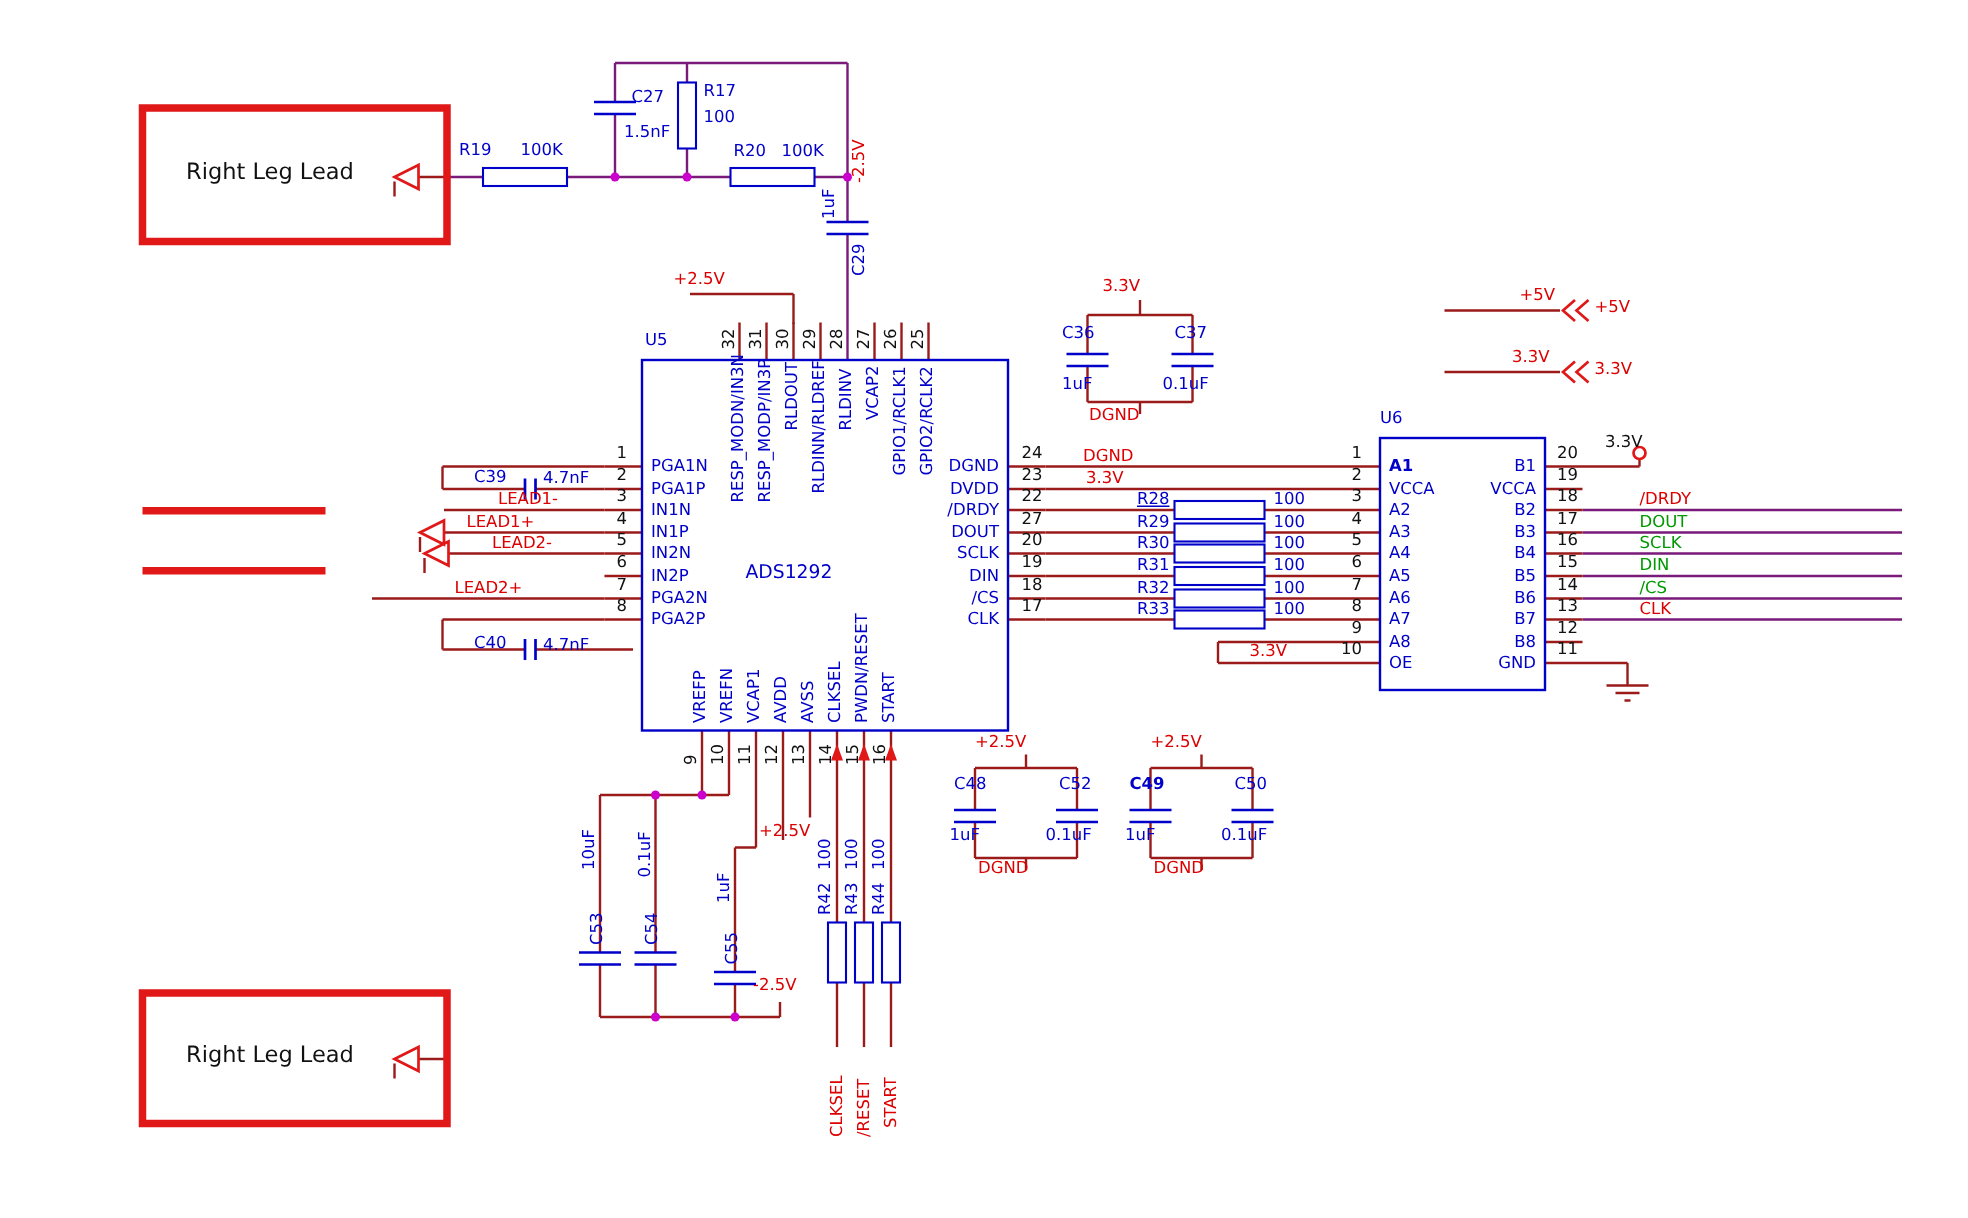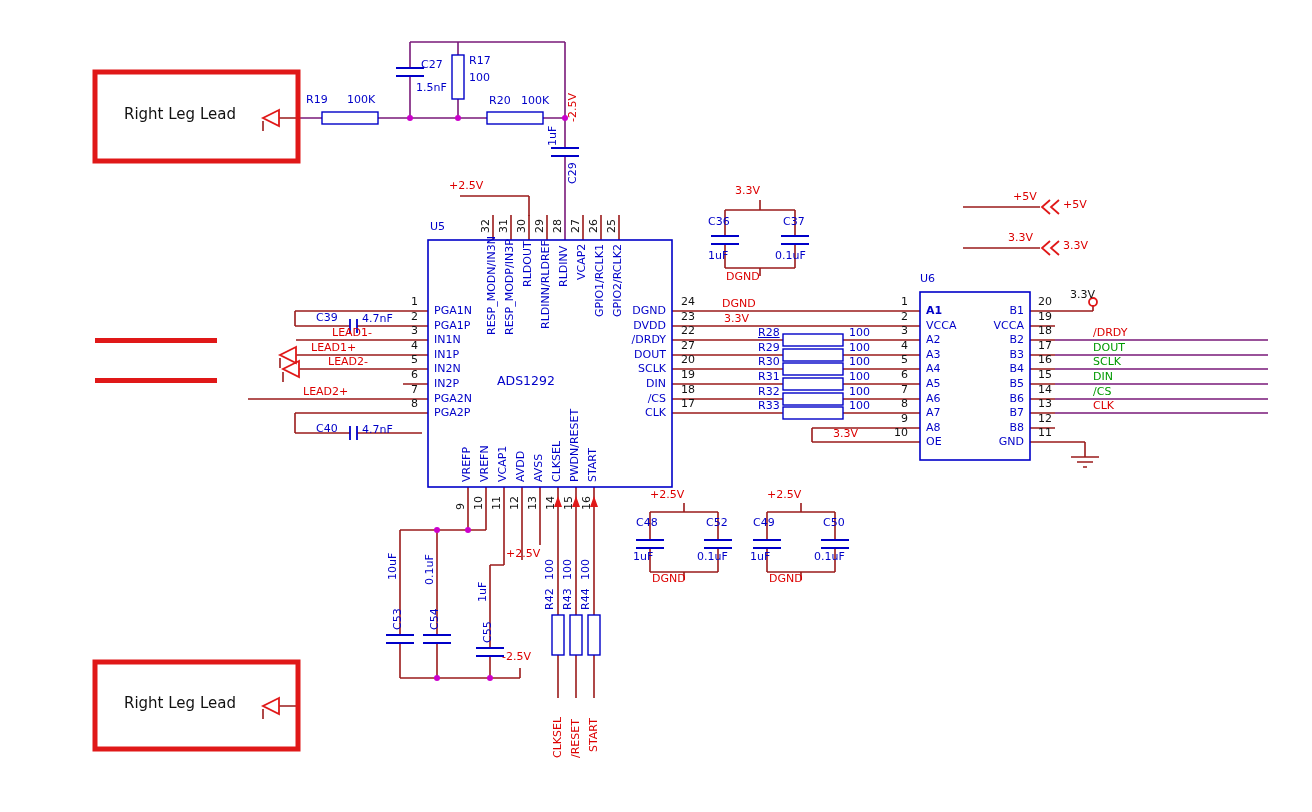--- a/index.html
+++ b/index.html
@@ -186,21 +186,21 @@
       <div class="lbl c-blue" style="left: 708px; top: 250px;">1uF</div>
       <div class="lbl c-blue" style="left: 775px; top: 250px;">0.1uF</div>
       <div class="lbl c-red" style="left: 726px; top: 271px;">DGND</div>
       <div class="lbl c-red" style="left: 650px; top: 489px;">+2.5V</div>
       <div class="lbl c-blue" style="left: 636px; top: 517px;">C48</div>
       <div class="lbl c-blue" style="left: 706px; top: 517px;">C52</div>
       <div class="lbl c-blue" style="left: 633px; top: 551px;">1uF</div>
       <div class="lbl c-blue" style="left: 697px; top: 551px;">0.1uF</div>
       <div class="lbl c-red" style="left: 652px; top: 573px;">DGND</div>
       <div class="lbl c-red" style="left: 767px; top: 489px;">+2.5V</div>
-      <div class="lbl c-blue" style="left: 753px; top: 517px;">C49</div>
+      <div class="lbl c-blue" style="left: 753px; top: 517px; font-weight: bold;">C49</div>
       <div class="lbl c-blue" style="left: 823px; top: 517px;">C50</div>
       <div class="lbl c-blue" style="left: 750px; top: 551px;">1uF</div>
       <div class="lbl c-blue" style="left: 814px; top: 551px;">0.1uF</div>
       <div class="lbl c-red" style="left: 769px; top: 573px;">DGND</div>
       <div class="lbl c-red" style="left: 722px; top: 298px;">DGND</div>
       <div class="lbl c-red" style="left: 724px; top: 313px;">3.3V</div>
       <div class="lbl c-blue" style="left: 758px; top: 327px; text-decoration: underline;">R28</div>
       <div class="lbl c-blue" style="left: 849px; top: 327px;">100</div>
       <div class="lbl c-blue" style="left: 758px; top: 342px;">R29</div>
       <div class="lbl c-blue" style="left: 849px; top: 342px;">100</div>

